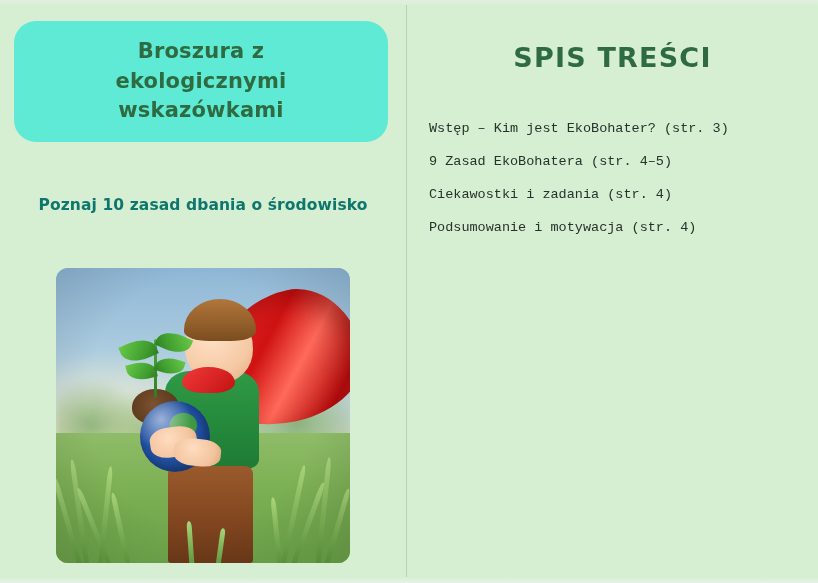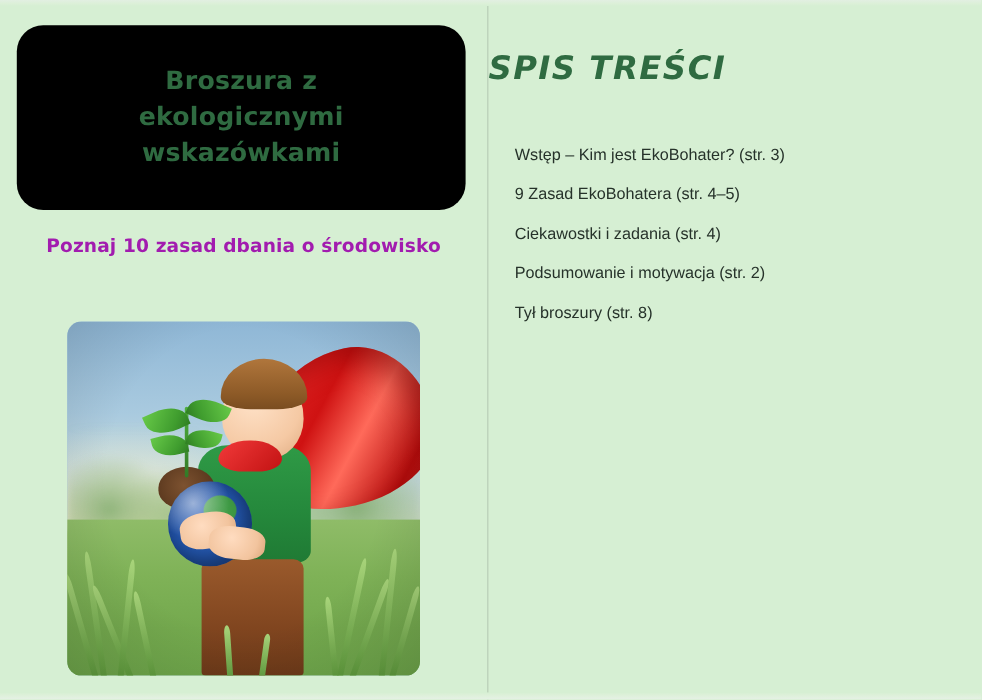--- a/index.html
+++ b/index.html
@@ -56,22 +56,22 @@
     background: #b9ceb6;
     z-index: 4;
   }
 
   
   .title-card {
     position: absolute;
     left: 14px;
     top: 21px;
     width: 374px;
-    height: 154px;
-    background: #000000;
+    height: 121px;
+    background: #5eead4;
     border-radius: 22px;
     display: flex;
     align-items: center;
     justify-content: center;
     box-sizing: border-box;
     padding: 6px 42px;
   }
   .title-text {
     font-family: "DejaVu Sans", sans-serif;
     font-size: 21px;
@@ -84,21 +84,21 @@
 
   .subtitle {
     position: absolute;
     left: 0;
     top: 196px;
     width: 406px;
     text-align: center;
     font-family: "DejaVu Sans", sans-serif;
     font-size: 15.5px;
     font-weight: bold;
-    color: #a21caf;
+    color: #0f766e;
     letter-spacing: 0.1px;
   }
 
   
   .hero-photo {
     position: absolute;
     left: 56px;
     top: 268px;
     width: 294px;
     height: 295px;
@@ -249,39 +249,38 @@
     position: absolute; inset: 0;
     background: radial-gradient(ellipse at 50% 45%, rgba(0,0,0,0) 55%, rgba(0,0,0,0.14) 100%);
   }
 
   
   .toc-heading {
     position: absolute;
     left: 0;
     top: 42px;
     width: 411px;
-    text-align: left;
+    text-align: center;
     font-family: "DejaVu Sans", sans-serif;
     font-size: 27px;
     font-weight: bold;
     color: #2f6b41;
     letter-spacing: 1.2px;
-    font-style: italic;
   }
   .toc-list {
     position: absolute;
     left: 22px;
     top: 122px;
     width: 370px;
     margin: 0;
     padding: 0;
     list-style: none;
   }
   .toc-item {
-    font-family: Liberation Sans, sans-serif;
+    font-family: Liberation Mono, monospace;
     font-size: 13.5px;
     color: #26322a;
     line-height: 1;
     margin-bottom: 19.5px;
     white-space: nowrap;
   }
 </style>
 </head>
 <body>
 
@@ -338,21 +337,20 @@
   <div class="fold-line"></div>
 
   <div class="page page-right">
 
     <div class="toc-heading">SPIS TREŚCI</div>
 
     <ul class="toc-list" id="toc-list">
         <li class="toc-item">Wstęp – Kim jest EkoBohater? (str. 3)</li>
         <li class="toc-item">9 Zasad EkoBohatera (str. 4–5)</li>
         <li class="toc-item">Ciekawostki i zadania (str. 4)</li>
-        <li class="toc-item">Podsumowanie i motywacja (str. 2)</li>
-        <li class="toc-item">Tył broszury (str. 8)</li>
+        <li class="toc-item">Podsumowanie i motywacja (str. 4)</li>
       </ul>
 
   </div>
 
   <div class="bottom-band"></div>
 
 </div>
 
 </body></html>

